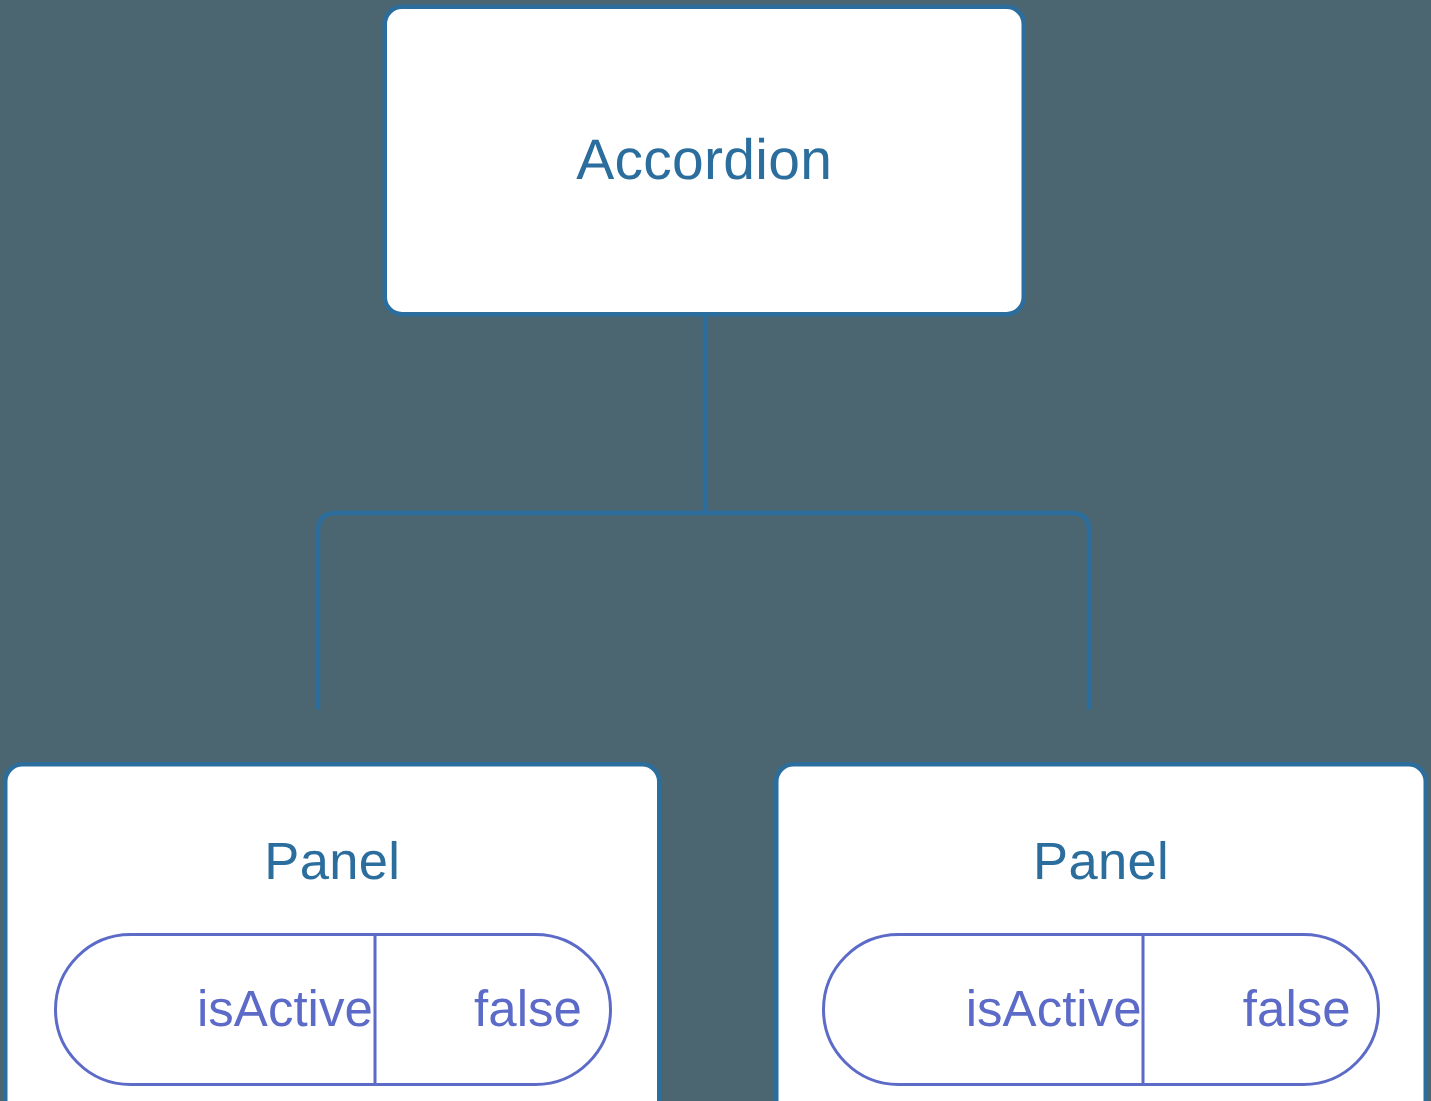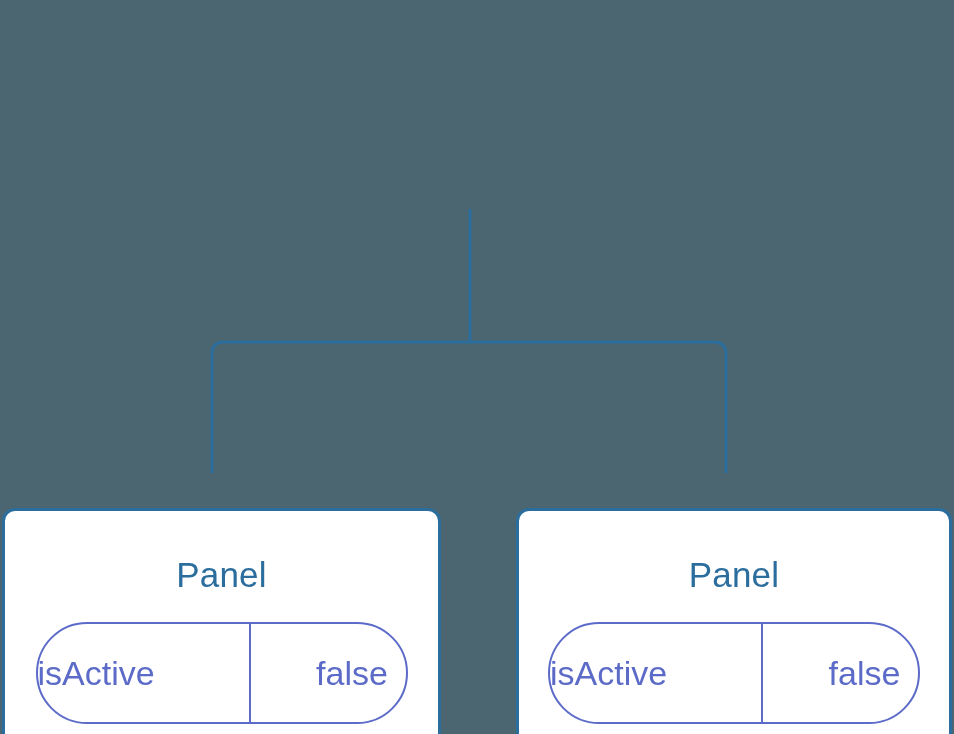--- a/index.html
+++ b/index.html
@@ -77,21 +77,21 @@
     border-radius: 51px;
     box-sizing: border-box;
     display: flex;
     align-items: stretch;
     background: #ffffff;
   }
   .pill-left {
     width: 213px;
     display: flex;
     align-items: center;
-    justify-content: flex-start;
+    justify-content: flex-end;
     border-right: 2px solid #5c6bc8;
     box-sizing: border-box;
   }
   .pill-right {
     width: 155px;
     display: flex;
     align-items: center;
     justify-content: center;
     box-sizing: border-box;
     padding-left: 48px;
@@ -106,20 +106,23 @@
 </head>
 <body>
 
 <div id="canvas">
 
   <svg id="edge-layer" width="954" height="734" viewBox="0 0 954 734" fill="none">
     <path d="M 470 209 L 470 342 L 224 342 Q 212 342 212 354 L 212 473" stroke="#2b6e9e" stroke-width="3" fill="none" stroke-linecap="butt" stroke-linejoin="round"></path>
     <path d="M 470 342 L 714 342 Q 726 342 726 354 L 726 473" stroke="#2b6e9e" stroke-width="3" fill="none" stroke-linecap="butt" stroke-linejoin="round"></path>
   </svg>
 
+  <div class="node node-root">
+    <div class="node-title">Accordion</div>
+  </div>
 
   <div class="node node-child node-child-left">
     <div class="node-title">Panel</div>
     <div class="pill">
       <div class="pill-left">
         <span class="pill-text">isActive</span>
       </div>
       <div class="pill-right">
         <span class="pill-text">false</span>
       </div>

